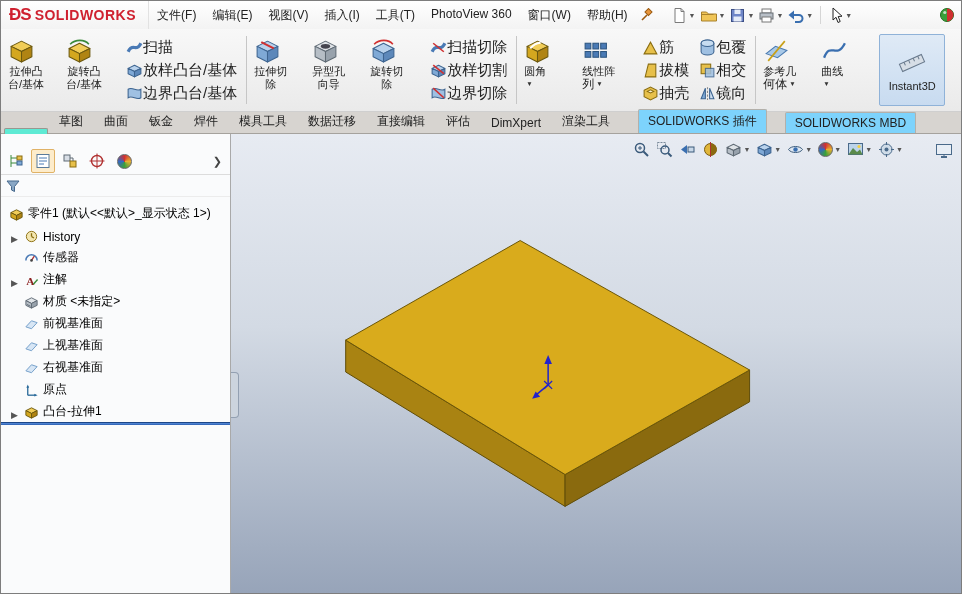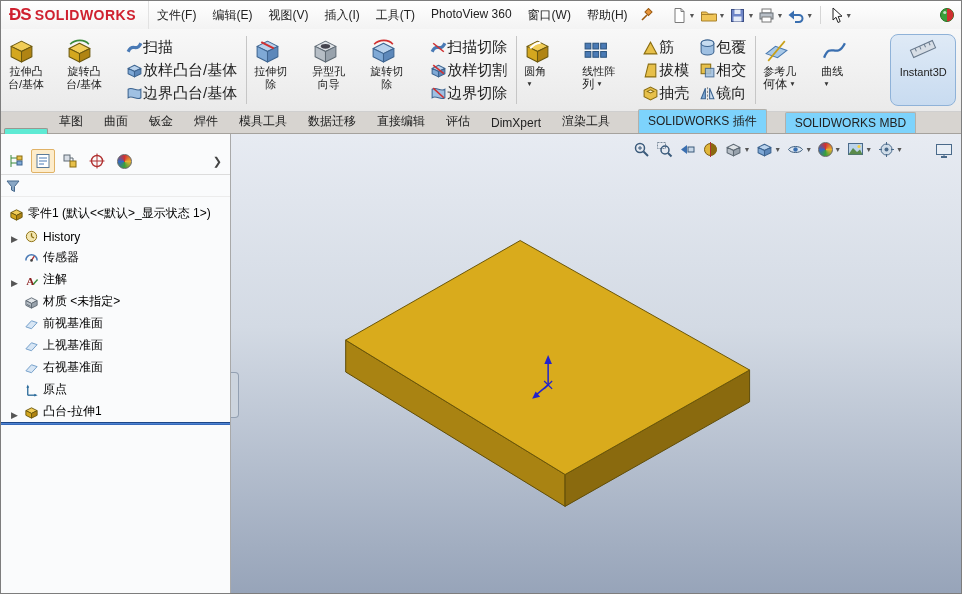--- a/index.html
+++ b/index.html
@@ -26,21 +26,21 @@
   .rgroup{display:flex;align-items:stretch;padding:0 3px;gap:2px}
   .rsep{width:1px;background:#c6c6c6;margin:4px 2px;flex:none}
   .rbtn-lg{display:flex;flex-direction:column;align-items:flex-start;width:56px;padding:4px 1px 1px;border:1px solid transparent;border-radius:2px}
   .rbtn-lg svg{width:27px;height:27px;flex:none}
   .rbtn-lg .lbl{font-size:11px;line-height:13px;text-align:center;color:#222;margin-top:1px;white-space:nowrap}
   .l2row{display:flex;align-items:center;justify-content:center;gap:2px;line-height:12px}
   .dd{font-size:6.5px;color:#333}
   .rstack{display:flex;flex-direction:column;justify-content:center;gap:4px;padding:2px 2px}
   .rbtn-sm{display:flex;align-items:center;font-size:15px;color:#222;padding:0 2px;white-space:nowrap}
   .rbtn-sm svg{width:17px;height:17px;flex:none}
-  .instant3d{display:flex;flex-direction:column;align-items:center;width:66px;margin:2px 13px;background:linear-gradient(#dfeaf6,#c8dbf0);border:1px solid #8fb2d8;border-radius:8px;gap:3px}
+  .instant3d{display:flex;flex-direction:column;align-items:center;justify-content:center;width:66px;margin:2px 2px;background:linear-gradient(#dfeaf6,#c8dbf0);border:1px solid #8fb2d8;border-radius:2px;gap:3px}
   .instant3d svg{width:28px;height:28px}
   .instant3d .lbl{font-size:11px}
 
   .cube polygon{stroke:#6b580e;stroke-width:1;stroke-linejoin:round}
   .cube-gold .ft{fill:#f1cd58}.cube-gold .fl{fill:#d4a71f}.cube-gold .fr{fill:#b08413}
   .cube-blue polygon{stroke:#3d6490}
   .cube-blue .ft{fill:#b9d2ec}.cube-blue .fl{fill:#7fa9d6}.cube-blue .fr{fill:#5d88ba}
   .cube-gray polygon{stroke:#5f6a74}
   .cube-gray .ft{fill:#e0e4e8}.cube-gray .fl{fill:#b6bec6}.cube-gray .fr{fill:#98a2ac}
 

